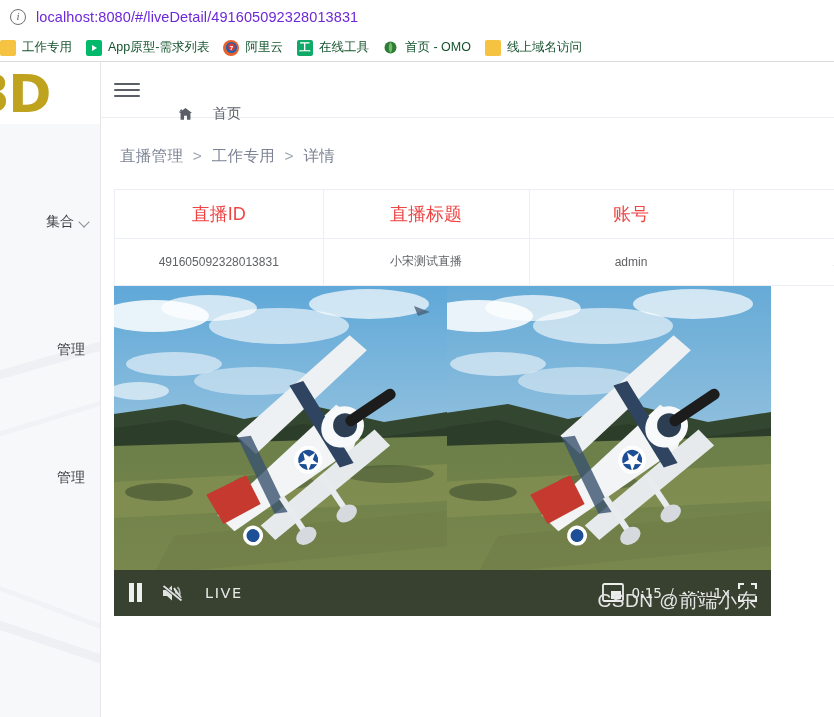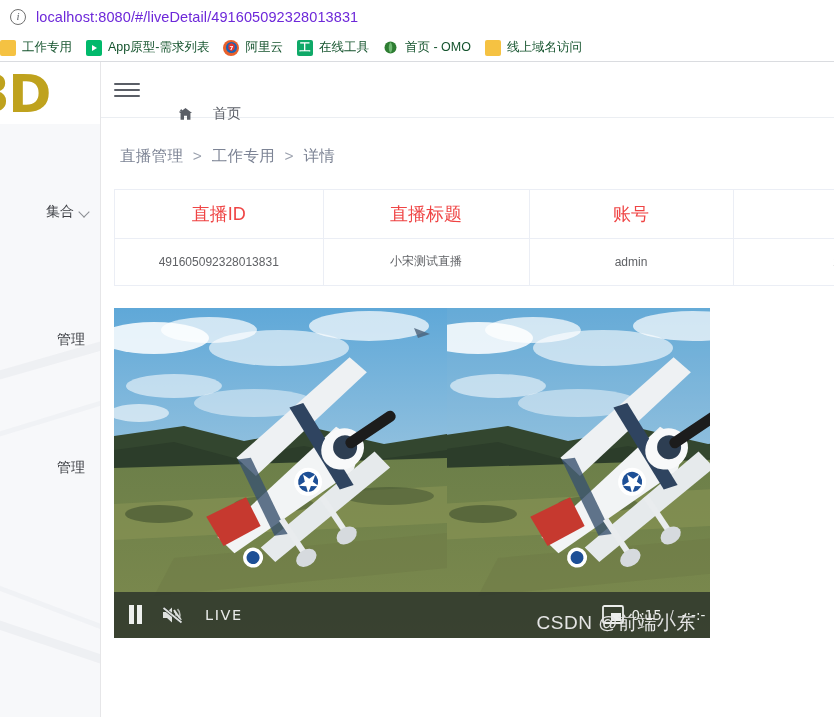--- a/index.html
+++ b/index.html
@@ -120,21 +120,21 @@
     background: #ffffff;
     white-space: nowrap;
     overflow: hidden;
   }
   .sb-logo-strip {
     position: absolute;
     left: 0; top: 0;
     width: 101px; height: 62px;
     background: #ffffff;
   }
-  .sb-menu { position: absolute; left: 0; top: 52px; width: 99px; }
+  .sb-menu { position: absolute; left: 0; top: 62px; width: 99px; }
   .sb-item {
     position: relative;
     height: 56px;
     display: flex;
     align-items: center;
     justify-content: flex-end;
     padding-right: 8px;
     cursor: pointer;
   }
   .sb-item-label {
@@ -244,23 +244,22 @@
     color: #606266;
   }
   .col-1 { width: 208px; }
   .col-2 { width: 206px; }
   .col-3 { width: 204px; }
   .col-4 { width: 312px; }
 
   
   .video-wrap {
     position: relative;
-    width: 596px;
+    width: 657px;
     height: 330px;
-    margin-top: 22px;
     overflow: hidden;
     background: #000;
   }
   .vid-panel {
     position: absolute;
     top: 0;
     height: 330px;
     overflow: hidden;
   }
   .vid-left  { left: 0;   width: 333px; }

